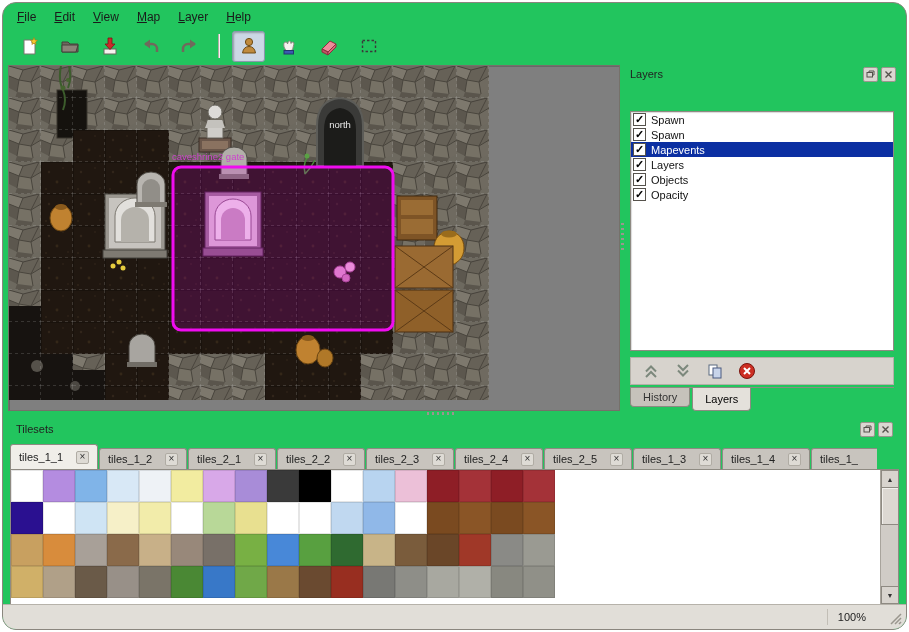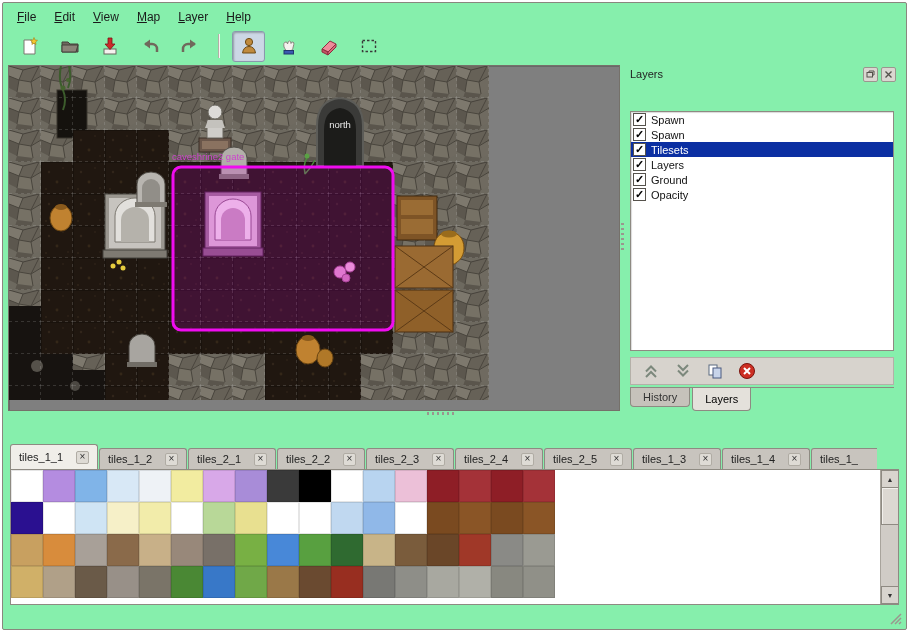--- a/index.html
+++ b/index.html
@@ -1,19 +1,19 @@
 <!DOCTYPE html>
 <html><head>
 <meta charset="utf-8">
 <style>
   html,body{margin:0;padding:0;background:#ffffff;}
   body{font-family:"Liberation Sans",sans-serif;-webkit-font-smoothing:antialiased;}
   .page{position:relative;width:909px;height:632px;background:#ffffff;overflow:hidden;}
-  .window{position:absolute;left:2px;top:2px;width:903px;height:626px;background:#86efac;
-          border:1px solid #8a867e;border-radius:2px;overflow:hidden;}
+  .window{position:absolute;left:2px;top:2px;width:903px;height:626px;background:#22c55e;
+          border:1px solid #8a867e;border-radius:14px;overflow:hidden;}
 
   
   .menubar{position:absolute;left:6px;top:3px;height:21px;display:flex;align-items:center;gap:2px;
            font-size:12px;color:#1a1a1a;}
   .menu-item{padding:2px 8px;border-radius:2px;cursor:default;}
   .menu-item u{text-decoration:underline;}
 
   
   .toolbar{position:absolute;left:10px;top:26px;height:34px;display:flex;align-items:center;gap:7px;}
   .tbtn{width:31px;height:29px;display:flex;align-items:center;justify-content:center;
@@ -347,33 +347,33 @@
       <div class="layer-row checked">
         <span class="cb">
               <span>✓</span>
             </span>
         <span>Spawn</span>
       </div>
       <div class="layer-row checked selected">
         <span class="cb">
               <span>✓</span>
             </span>
-        <span>Tilesets</span>
+        <span>Mapevents</span>
       </div>
       <div class="layer-row checked">
         <span class="cb">
               <span>✓</span>
             </span>
         <span>Layers</span>
       </div>
       <div class="layer-row checked">
         <span class="cb">
               <span>✓</span>
             </span>
-        <span>Ground</span>
+        <span>Objects</span>
       </div>
       <div class="layer-row checked">
         <span class="cb">
               <span>✓</span>
             </span>
         <span>Opacity</span>
       </div>
     </div>
 
     <div class="layer-btns">
@@ -401,20 +401,34 @@
       </span>
     </div>
 
     <div class="dock-tabs">
       <span class="dock-tab">History</span>
       <span class="dock-tab active">Layers</span>
     </div>
   </div>
 
   <div class="tilesets-dock">
+    <div class="ts-title">
+      <span class="t">Tilesets</span>
+      <span class="dock-btn">
+        <svg width="11" height="11">
+          <rect x="2" y="3.5" width="5.5" height="4.5" fill="none" stroke="#55524c"></rect>
+          <path d="M4,3.5 v-1.5 h5 v4 h-1.5" fill="none" stroke="#55524c"></path>
+        </svg>
+      </span>
+      <span class="dock-btn">
+        <svg width="11" height="11">
+          <path d="M2.5,2.5 l6,6 M8.5,2.5 l-6,6" stroke="#55524c" stroke-width="1.4"></path>
+        </svg>
+      </span>
+    </div>
 
     <div class="ts-tabbar">
       <span class="ts-tab active">
         <span>tiles_1_1</span>
         <span class="ts-x">×</span>
       </span>
       <span class="ts-tab">
         <span>tiles_1_2</span>
         <span class="ts-x">×</span>
       </span>
@@ -525,18 +539,21 @@
             <div class="cell" style="background: rgb(144, 144, 136);"></div>
           </div>
       <div class="ts-scroll">
         <span class="sbtn up">▲</span>
         <span class="sthumb"></span>
         <span class="sbtn down">▼</span>
       </div>
     </div>
   </div>
 
+  <div class="statusbar">
+    <span class="zoom">100%</span>
+  </div>
   <svg class="resize-grip" width="13" height="13">
     <path d="M12,2 L2,12 M12,6 L6,12 M12,10 L10,12" stroke="#9a968e" stroke-width="1.5"></path>
   </svg>
 
  </div>
 </div>
 
 </body></html>

